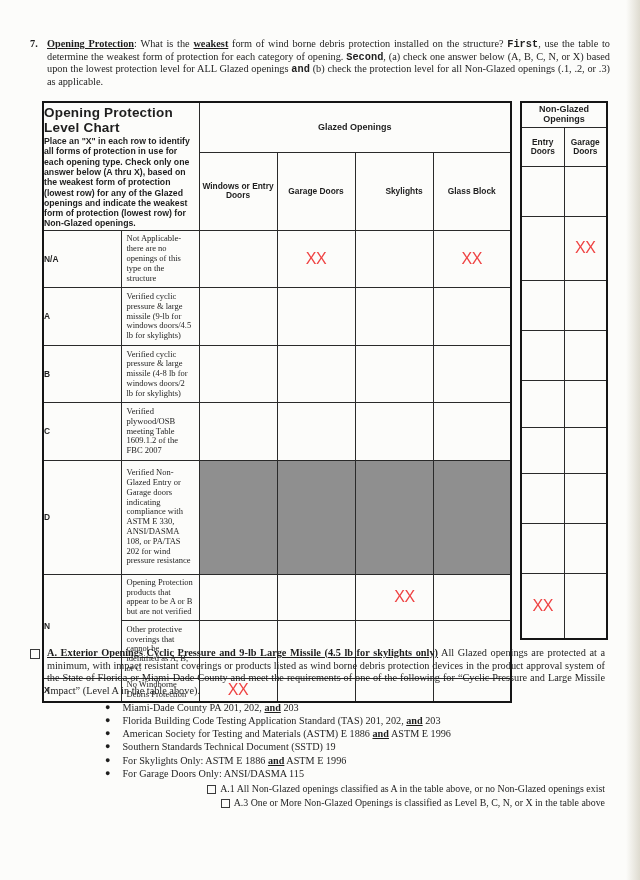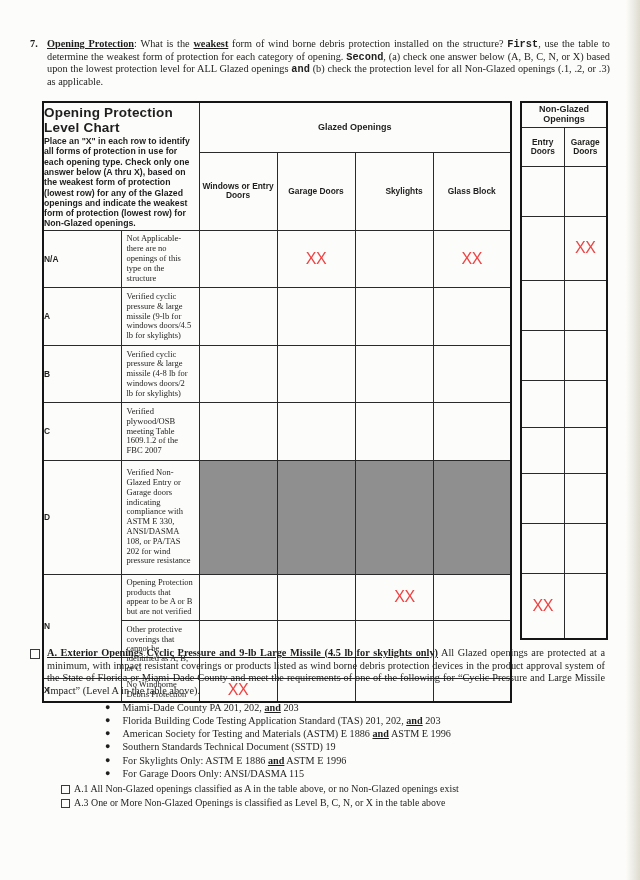--- a/index.html
+++ b/index.html
@@ -34,21 +34,21 @@
   .g0{width:48px;} .g1{width:38px;} .g2{width:40px;padding-left:21px;} .g3{width:35px;}
   .shade{background:#8f8f8f;}
   
   .section{display:flex;gap:7px;margin-top:7px;}
   .cbox{flex:none;width:8px;height:8px;border:1.2px solid #3a3a3a;margin-top:2px;background:#fcfcfa;}
   .sbody{width:558px;}
   .shead{font-size:10.3px;line-height:1.23;text-align:justify;}
   ul.blist{list-style:none;margin:3px 0 2px 58px;padding:0;}
   ul.blist li{display:flex;gap:12px;font-size:10.2px;line-height:1.3;}
   .dot{flex:none;font-size:9px;line-height:1.45;}
-  .opt{display:flex;gap:4px;margin:2.5px 0 0 14px;font-size:9.9px;line-height:1.22;}
+  .opt{display:flex;gap:4px;margin:2.5px 0 0 14px;font-size:9.9px;line-height:1.22;justify-content:flex-end;}
   .opt .cb{flex:none;width:7px;height:7px;border:1px solid #3a3a3a;margin-top:2px;background:#fcfcfa;}
 </style>
 </head>
 <body>
 
 <div class="page">
 
   <div class="q7">
     <span class="qnum">7.</span>
     <span class="qtext"><span class="bu">Opening Protection</span><span>: What is the </span><span class="bu">weakest</span><span> form of wind borne debris protection installed on the structure? </span><span class="b">First</span><span>, use the table to determine the weakest form of protection for each category of opening. </span><span class="b">Second</span><span>, (a) check one answer below (A, B, C, N, or X) based upon the lowest protection level for ALL Glazed openings </span><span class="b">and</span><span> (b) check the protection level for all Non-Glazed openings (.1, .2, or .3) as applicable.</span></span>

